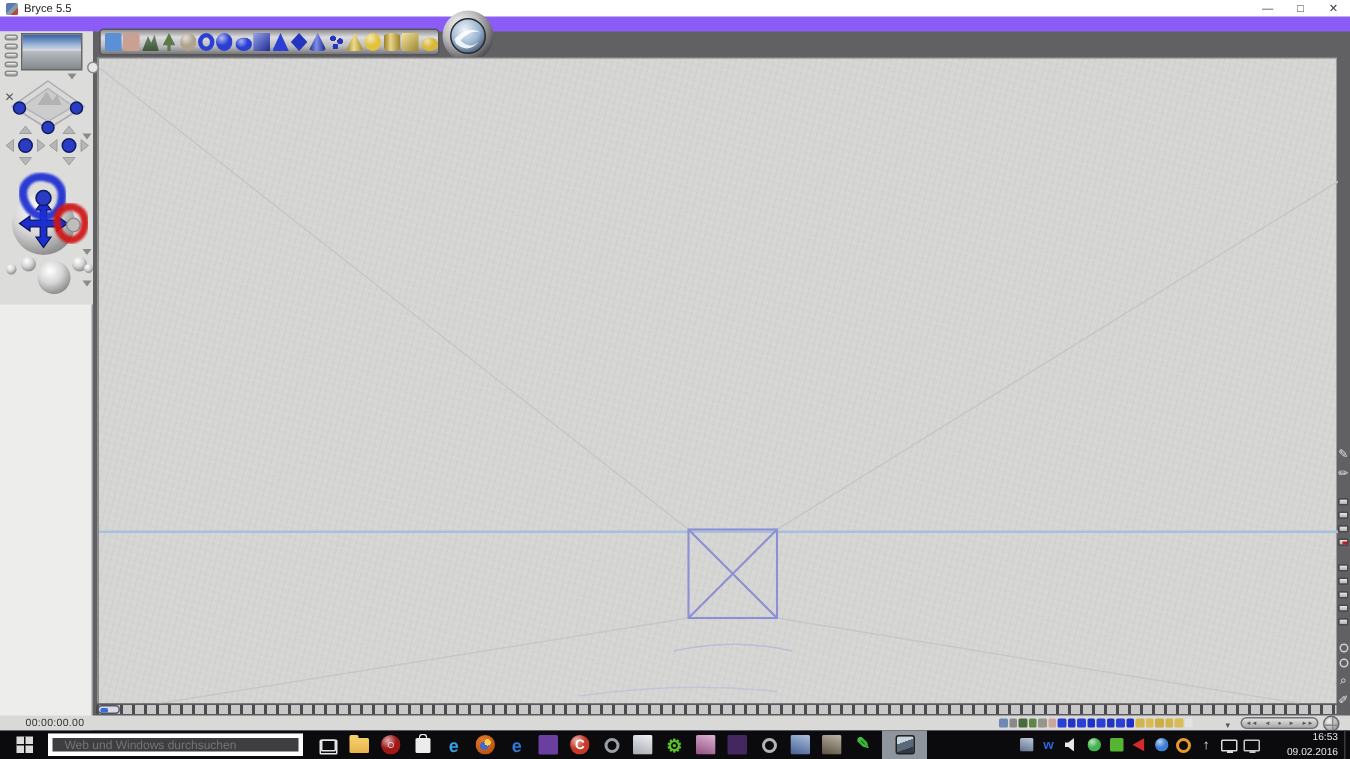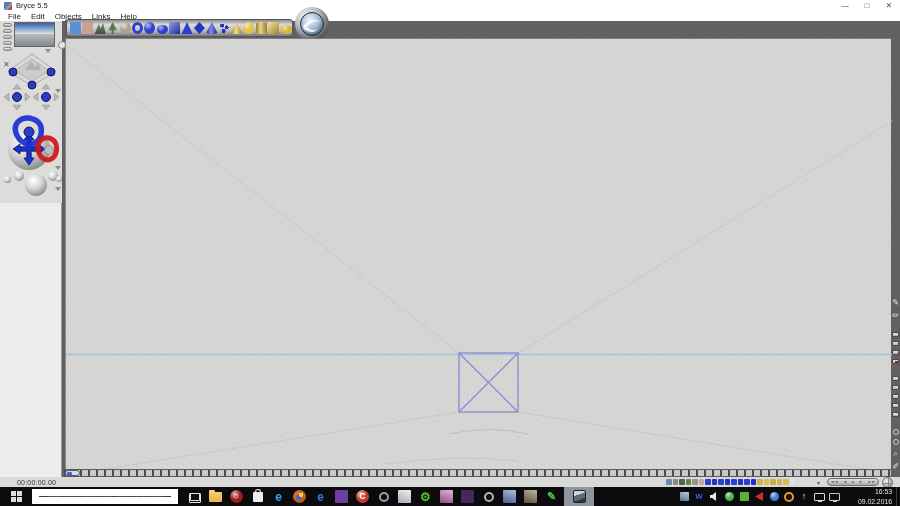--- a/index.html
+++ b/index.html
@@ -96,21 +96,21 @@
       background:radial-gradient(circle at 35% 30%, #f0f0f0, #b8b8b8 55%, #808084); border:1px solid #6a6a6e; position:absolute; }
   .globe::before { content:""; position:absolute; left:4.5px; top:0; width:1px; height:100%; background:#888; }
   .globe::after  { content:""; position:absolute; top:4.5px; left:0; height:1px; width:100%; background:#888; }
 
   
   .taskbar { position:absolute; left:0; top:487px; width:900px; height:19px; background:#0b0b0d; display:flex; align-items:center; }
   .start-btn { width:32px; height:19px; display:flex; align-items:center; justify-content:center; flex:none; }
   .winlogo { width:11px; height:11px;
       background:linear-gradient(#0b0b0d,#0b0b0d) 5px 0/1px 100% no-repeat,
                  linear-gradient(#0b0b0d,#0b0b0d) 0 5px/100% 1px no-repeat, #dcdcdc; }
-  .search-box { width:146px; height:15px; background:#3e3e40; border:7px solid #ffffff; color:#b8b8b8;
+  .search-box { width:170px; height:15px; background:#3e3e40; border:3px solid #ffffff; color:#b8b8b8;
       font-size:8px; padding:0 0 0 8px; outline:none; flex:none; font-family:"Liberation Sans",sans-serif; }
   .tb-slot { width:21px; height:19px; display:flex; align-items:center; justify-content:center; flex:none; }
   .tb-icon { width:13px; height:13px; position:relative; display:flex; align-items:center; justify-content:center;
              color:#fff; font-size:9px; font-weight:bold; line-height:1; }
   .shp-taskview { border:1px solid var(--c); width:10px; height:8px; border-radius:1px; }
   .shp-taskview::before { content:""; position:absolute; right:-2.5px; top:-0.5px; width:10px; height:8px; border:1px solid var(--c); border-radius:1px; }
   .shp-folder { background:linear-gradient(#f3cf6a, var(--c)); border-radius:1px; height:10px !important; }
   .shp-folder::before { content:""; position:absolute; top:-2px; left:0; width:6px; height:3px; background:#f3cf6a; border-radius:1px 1px 0 0; }
   .shp-bag { background:var(--c); width:10px !important; height:10px !important; border-radius:1px; }
   .shp-bag::before { content:""; position:absolute; top:-3px; left:2.5px; width:4px; height:4px; border:1px solid var(--c); border-bottom:none; border-radius:3px 3px 0 0; }
@@ -144,28 +144,20 @@
   <div class="title-bar">
     <span class="app-ico"></span>
     <span class="win-title">Bryce 5.5</span>
     <div class="win-controls">
       <span class="win-btn">—</span>
       <span class="win-btn">□</span>
       <span class="win-btn">✕</span>
     </div>
   </div>
 
-  <div class="menu-bar">
-
-  <span class="menu-item">File</span>
-      <span class="menu-item">Edit</span>
-      <span class="menu-item">Objects</span>
-      <span class="menu-item">Links</span>
-      <span class="menu-item">Help</span>
-    </div>
 
   <div class="app-frame"></div>
 
   <div class="left-panel">
     <div class="left-top"></div>
 
     <div class="mini-bar" style="top:2px"></div>
     <div class="mini-bar" style="top:8px"></div>
     <div class="mini-bar" style="top:14px"></div>
     <div class="mini-bar" style="top:20px"></div>

